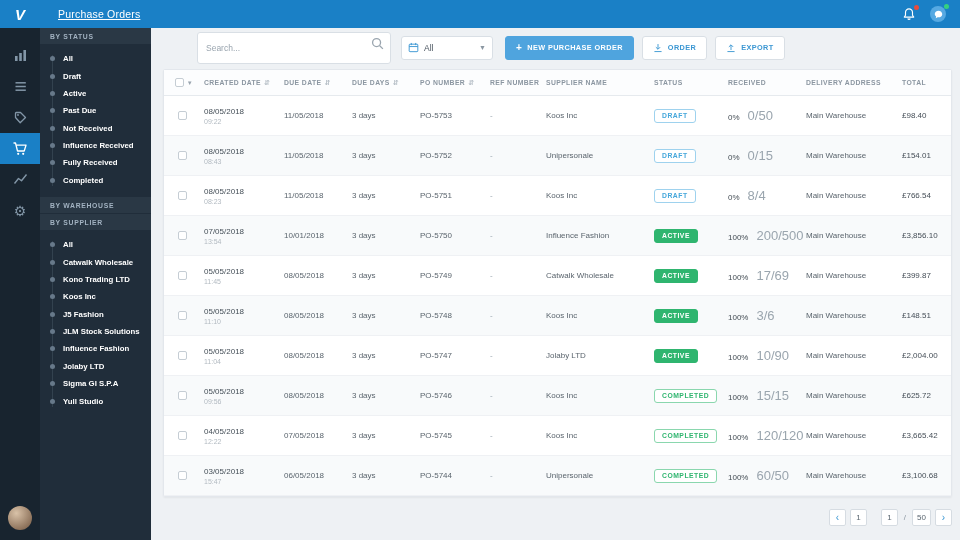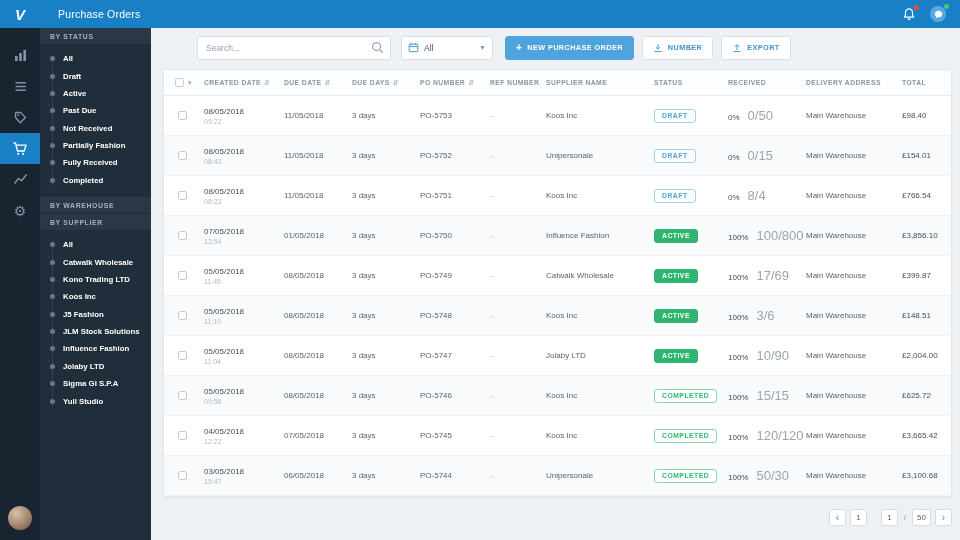--- a/index.html
+++ b/index.html
@@ -1,21 +1,21 @@
 <!DOCTYPE html>
 <html><head>
 <meta charset="utf-8">
 <style>
   * { box-sizing: border-box; margin: 0; padding: 0; }
   html,body { width:960px; height:540px; overflow:hidden; font-family:"Liberation Sans",sans-serif; background:#eef1f4; }
 
   
   .topbar { position:fixed; top:0; left:0; width:960px; height:28px; background:#1a80c6; display:flex; align-items:center; z-index:30; }
   .logo { width:40px; height:28px; display:flex; align-items:center; justify-content:center; color:#fff; font-weight:bold; font-style:italic; font-size:15px; }
-  .topbar-title { color:#fff; font-size:10.5px; padding-left:18px; letter-spacing:.2px; }
+  .topbar-title { color:#fff; font-size:10.5px; padding-left:18px; letter-spacing:.2px;text-decoration:underline; }
   .topbar-icons { margin-left:auto; display:flex; align-items:center; gap:14px; padding-right:14px; }
   .icon-wrap { position:relative; display:flex; align-items:center; justify-content:center; cursor:pointer; }
   .dot-badge { position:absolute; top:-2px; right:-3px; width:5px; height:5px; border-radius:50%; }
   .chat-circle { width:16px; height:16px; border-radius:50%; background:#56a9e2; display:flex; align-items:center; justify-content:center; }
 
   
   .rail { position:fixed; top:28px; left:0; width:40px; height:512px; background:#18242f; z-index:20; }
   .rail-icons { display:flex; flex-direction:column; align-items:center; padding-top:12px; }
   .ricon { width:40px; height:31px; display:flex; align-items:center; justify-content:center; cursor:pointer; }
   .ricon.active { background:#1a80c6; }
@@ -27,21 +27,21 @@
   .sec-head { background:#2a3845; color:#a2b2c1; font-size:6.8px; font-weight:bold; letter-spacing:.7px; padding:4.5px 10px; margin-bottom:1px; cursor:pointer; }
   .tree { position:relative; padding:5px 0 8px; }
   .tree::before { content:""; position:absolute; left:12px; top:10px; bottom:11px; width:1px; background:#33424f; }
   .titem { position:relative; padding:4.2px 6px 4.2px 23px; font-size:7.8px; font-weight:bold; color:#fff; cursor:pointer; white-space:nowrap; }
   .titem::before { content:""; position:absolute; left:10px; top:50%; margin-top:-2.5px; width:5px; height:5px; border-radius:50%; background:#67798a; }
 
   
   .main { position:fixed; top:28px; left:151px; width:809px; height:512px; padding:0 8px 0 12px; }
 
   .toolbar { margin-top:7px; display:flex; align-items:center; height:25px; }
-  .search { position:relative; width:228px; height:24px;padding-left:34px; }
+  .search { position:relative; width:228px; height:32px;padding-left:34px; }
   .search input { width:100%; height:100%; border:1px solid #d9dfe5; border-radius:3px; padding:0 26px 0 8px; font-size:8.5px; color:#3c464f; font-family:"Liberation Sans",sans-serif; background:#fff; outline:none; }
   .search input::placeholder { color:#9aa5af; }
   .search .mag { position:absolute; right:7px; top:5px; }
   .select { width:92px; height:24px; margin-left:10px; background:#fff; border:1px solid #d9dfe5; border-radius:3px; display:flex; align-items:center; gap:5px; padding:0 6px; font-size:8.5px; color:#4a5560; cursor:pointer; }
   .select .caret { margin-left:auto; color:#8b97a2; font-size:7px; }
   .btn { height:24px; display:flex; align-items:center; gap:5px; border-radius:3px; padding:0 10px; font-size:7.3px; font-weight:bold; letter-spacing:.4px; cursor:pointer; white-space:nowrap; }
   .btn-primary { background:#4fa4de; color:#fff; margin-left:12px; border:1px solid #4fa4de; }
   .btn-primary .plus { font-size:10px; font-weight:bold; line-height:1; }
   .btn-light { background:#fff; border:1px solid #d9dfe5; color:#3b97d3; margin-left:8px; }
 
@@ -149,21 +149,21 @@
       <div class="titem">All</div>
 
       <div class="titem">Draft</div>
 
       <div class="titem">Active</div>
 
       <div class="titem">Past Due</div>
 
       <div class="titem">Not Received</div>
 
-      <div class="titem">Partially Fashion</div>
+      <div class="titem">Influence Received</div>
 
       <div class="titem">Fully Received</div>
 
       <div class="titem">Completed</div>
 
   </div>
   <div class="sec-head">BY WAREHOUSE</div>
   <div class="sec-head">BY SUPPLIER</div>
   <div class="tree">
 
@@ -219,21 +219,21 @@
       <span>NEW PURCHASE ORDER</span>
     </button>
     <button class="btn btn-light">
       <span>
         <svg width="10" height="10" viewBox="0 0 14 14" fill="none" stroke="#3b97d3" stroke-width="1.3" stroke-linejoin="round">
             <line x1="7" y1="1.5" x2="7" y2="8.5"></line>
             <polyline points="4,5.8 7,8.8 10,5.8"></polyline>
             <line x1="2" y1="12" x2="12" y2="12"></line>
           </svg>
       </span>
-      <span>NUMBER</span>
+      <span>ORDER</span>
     </button>
     <button class="btn btn-light">
       <span>
         <svg width="10" height="10" viewBox="0 0 14 14" fill="none" stroke="#3b97d3" stroke-width="1.3" stroke-linejoin="round">
             <line x1="7" y1="2.8" x2="7" y2="9.8"></line>
             <polyline points="4,5.5 7,2.5 10,5.5"></polyline>
             <line x1="2" y1="12" x2="12" y2="12"></line>
           </svg>
       </span>
       <span>EXPORT</span>
@@ -354,30 +354,30 @@
         </div>
 
         <div class="row grid">
           <div class="td col-cb">
             <span class="cb"></span>
           </div>
           <div class="td">
             <div class="date">07/05/2018</div>
             <div class="time">13:54</div>
           </div>
-          <div class="td">01/05/2018</div>
+          <div class="td">10/01/2018</div>
           <div class="td">3 days</div>
           <div class="td">PO-5750</div>
           <div class="td muted">-</div>
           <div class="td">Influence Fashion</div>
           <div class="td">
             <span class="badge active">ACTIVE</span>
           </div>
           <div class="td">
-            <span class="pct">100%</span><span class="qty">100/800</span>
+            <span class="pct">100%</span><span class="qty">200/500</span>
           </div>
           <div class="td">Main Warehouse</div>
           <div class="td total-cell">£3,856.10</div>
         </div>
 
         <div class="row grid">
           <div class="td col-cb">
             <span class="cb"></span>
           </div>
           <div class="td">
@@ -501,21 +501,21 @@
           </div>
           <div class="td">06/05/2018</div>
           <div class="td">3 days</div>
           <div class="td">PO-5744</div>
           <div class="td muted">-</div>
           <div class="td">Unipersonale</div>
           <div class="td">
             <span class="badge completed">COMPLETED</span>
           </div>
           <div class="td">
-            <span class="pct">100%</span><span class="qty">50/30</span>
+            <span class="pct">100%</span><span class="qty">60/50</span>
           </div>
           <div class="td">Main Warehouse</div>
           <div class="td total-cell">£3,100.68</div>
         </div>
 
     </div>
   </div>
 
   <div class="pagination">
     <div class="pg-box pg-arrow">‹</div>

